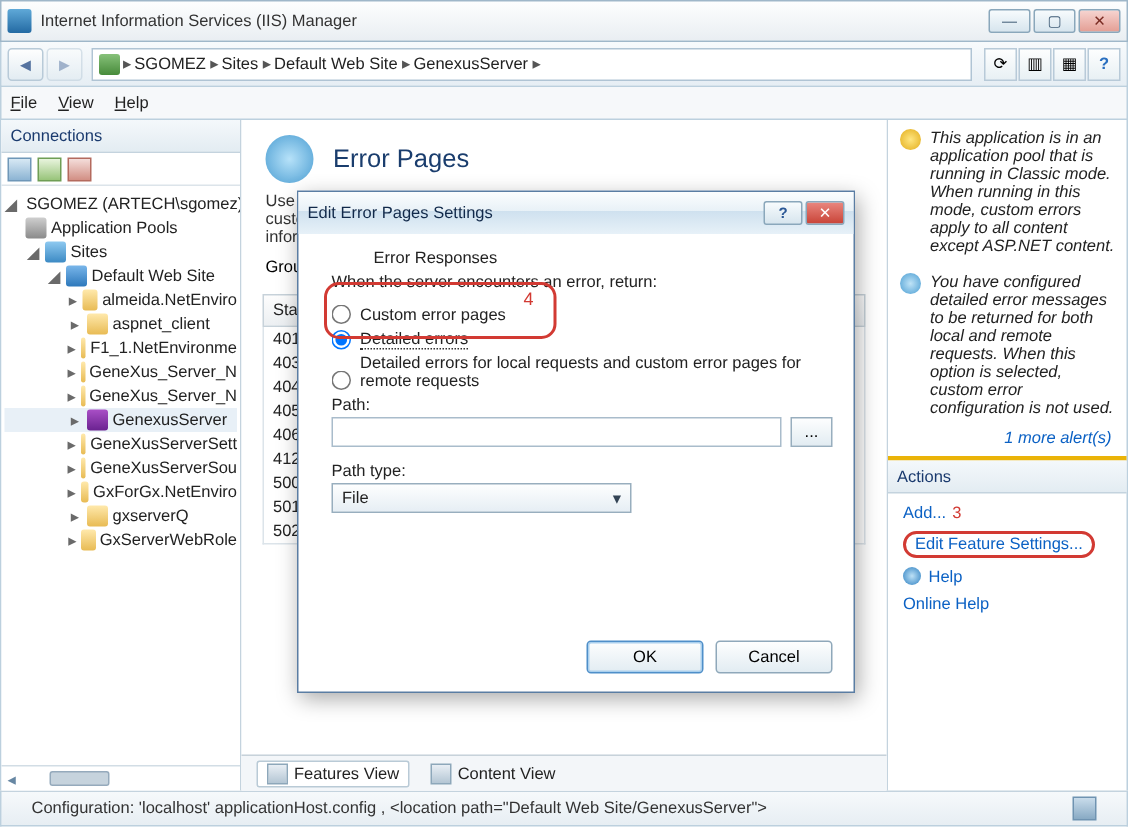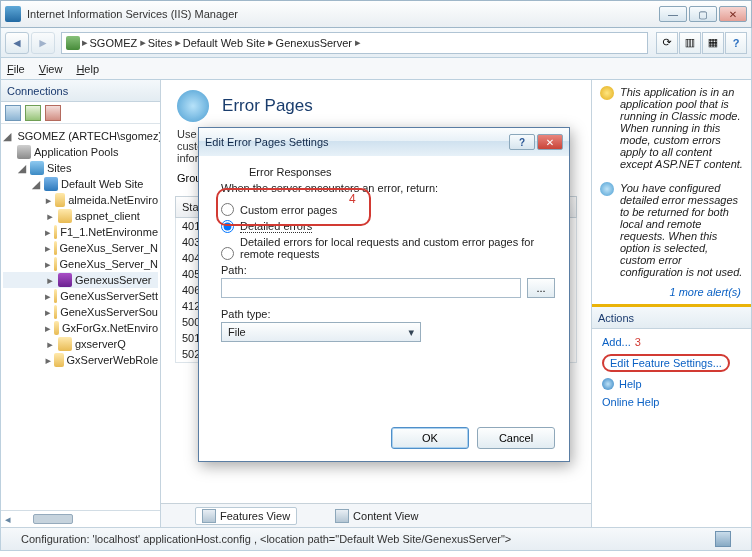--- a/index.html
+++ b/index.html
@@ -50,21 +50,21 @@
 .centerhead{padding:10px 16px 6px;}
 .pageicon{width:32px;height:32px;display:inline-block;vertical-align:middle;background:radial-gradient(#b7e2f9,#4a9dd2);border-radius:50%;margin-right:10px;}
 .pagetitle{display:inline-block;font-size:17px;color:#1a3d6d;vertical-align:middle;}
 .pagedesc{color:#333;margin-top:6px;}
 .groupby{display:flex;align-items:center;margin-top:8px;gap:6px;}
 .listhdr{height:22px;background:linear-gradient(#fdfdfd,#eceff2);border:1px solid #c7d2da;margin:6px 14px 0;display:flex;align-items:center;padding:0 6px;color:#222;}
 .codelist{margin:0 14px;border:1px solid #dce4ea;border-top:none;}
 .codelist div{padding:2px 6px;color:#222;}
 
 .bottomtabs{position:absolute;bottom:0;left:0;right:0;height:24px;border-top:1px solid #c7d2da;background:#f3f6f9;display:flex;align-items:center;padding:0 10px;gap:14px;}
-.tab{display:flex;align-items:center;gap:4px;color:#222;margin-left:24px;}
+.tab{display:flex;align-items:center;gap:4px;color:#222;}
 .tab.active{border:1px solid #b9cad6;background:#fff;padding:1px 6px;border-radius:2px;}
 .tabicon{width:14px;height:14px;background:linear-gradient(#e8eef4,#b4c6d4);border:1px solid #8da7ba;}
 
 .rightpane{width:160px;border-left:1px solid #c4d3de;display:flex;flex-direction:column;}
 .alertsbox{border-bottom:3px solid #eab308;font-style:italic;}
 .alertitem{display:flex;gap:6px;padding:6px 8px;color:#222;}
 .alerticon{width:14px;height:14px;flex-shrink:0;border-radius:50%;}
 .warn{background:radial-gradient(#ffe680,#e2ac1a);} 
 .info{background:radial-gradient(#bfe3f7,#4a9dd2);}
 .morelink{color:#0b61c4;text-align:right;padding:2px 10px 6px;}

